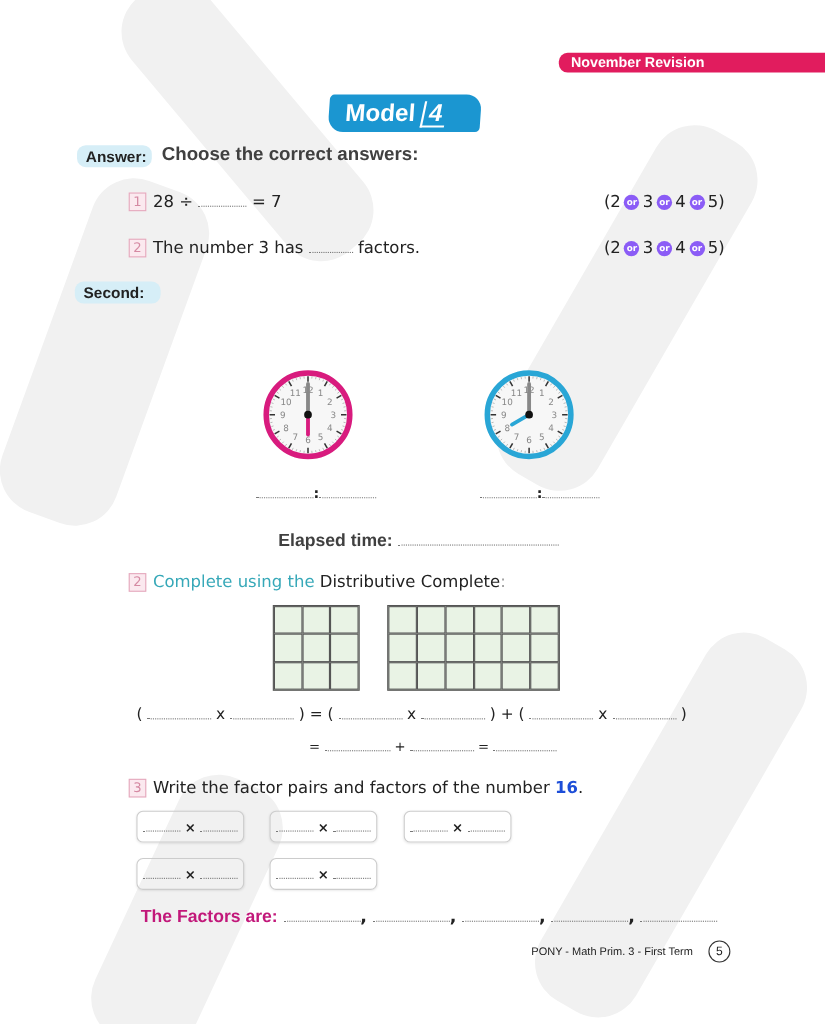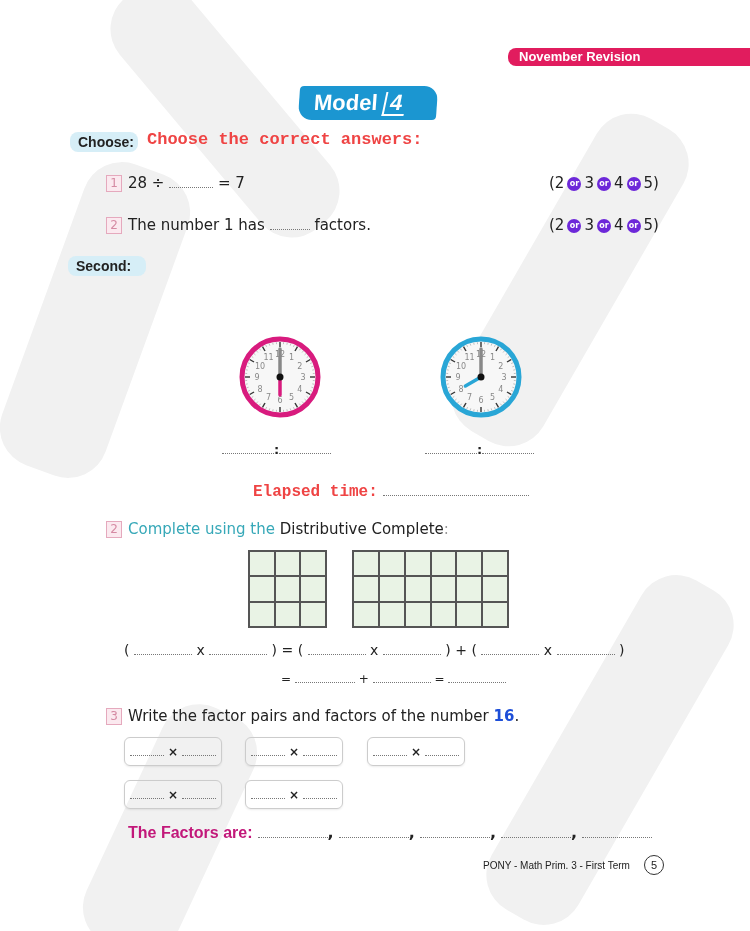--- a/index.html
+++ b/index.html
@@ -5,27 +5,27 @@
   html, body { margin:0; padding:0; }
   body { width:750px; height:931px; position:relative; overflow:hidden; background:#ffffff; font-family:"DejaVu Sans", sans-serif; color:#222; }
   .abs { position:absolute; }
   
   .wm { position:absolute; background:#f1f1f1; border-radius:40px; z-index:0; }
   .layer { position:absolute; inset:0; z-index:1; }
   .banner { left:508px; top:48px; width:250px; height:18px; background:#e11c5e; border-radius:8px 0 0 8px; color:#fff; font-family:"Liberation Sans", sans-serif; font-weight:bold; font-size:13px; line-height:18px; padding-left:11px; box-sizing:border-box; }
   .model { left:299px; top:86px; width:138px; height:34px; background:#1b96d1; border-radius:4px 14px 4px 14px; color:#fff; font-family:"Liberation Sans", sans-serif; font-weight:bold; font-size:22px; line-height:34px; padding-left:15px; box-sizing:border-box; transform:skewX(-4deg); }
   .model .num { display:inline-block; border:2px solid #fff; border-top:none; border-right:none; padding:0 4px; margin-left:6px; line-height:22px; transform:skewX(-8deg); }
   .sec-label { background:#d6eef7; border-radius:8px; font-family:"Liberation Sans", sans-serif; font-weight:bold; font-size:14px; color:#222; line-height:20px; padding:0 8px; }
-  .sec-title { font-family:Liberation Mono, monospace; font-weight:bold; font-size:17px; color:#ef4444; }
+  .sec-title { font-family:Liberation Sans, sans-serif; font-weight:bold; font-size:17px; color:#404040; }
   .qnum { display:inline-block; width:14px; height:15px; border:1px solid #e5a9bd; background:#fbe9ef; color:#d58aa3; font-size:12px; line-height:15px; text-align:center; margin-right:6px; vertical-align:1px; }
-  .qtext { font-size:15px; color:#222; }
+  .qtext { font-size:15px; color:#222;margin-left:11px; }
   .dots { display:inline-block; border-bottom:1px dotted #777; height:10px; vertical-align:baseline; }
   .teal { color:#36a8b8; }
   .opts { font-size:15px; color:#222; }
-  .or { display:inline-block; width:14px; height:14px; border-radius:50%; background:#6d28d9; color:#fff; font-size:8px; font-weight:bold; line-height:14px; text-align:center; vertical-align:2px; margin:0 3px; }
+  .or { display:inline-block; width:14px; height:14px; border-radius:50%; background:#8b5cf6; color:#fff; font-size:8px; font-weight:bold; line-height:14px; text-align:center; vertical-align:2px; margin:0 3px; }
   .grid { border:1.5px solid #555; display:grid; background:#e9f3e5; }
   .grid div { border:0.75px solid #555; }
   .expr { font-size:14px; color:#222; }
   .fbox { width:96px; height:27px; border:1px solid #ccc; border-radius:6px; box-shadow:0 1px 2px rgba(0,0,0,0.08); display:flex; align-items:center; justify-content:center; gap:4px; font-size:11px; }
   .fbox .x { font-weight:bold; font-size:12px; }
   .factors-label { font-family:"Liberation Sans", sans-serif; font-weight:bold; font-size:16px; color:#c2187a; }
   .footer { font-family:"Liberation Sans", sans-serif; font-size:10px; color:#222;text-align:right; }
   .pagenum { width:18px; height:18px; border:1.5px solid #333; border-radius:50%; text-align:center; line-height:18px; font-size:11px; font-family:"Liberation Sans", sans-serif; }
 </style>
 </head>
@@ -37,34 +37,34 @@
 <div class="wm" style="left:120px;top:700px;width:100px;height:260px;transform:rotate(25deg);"></div>
 <div class="wm" style="left:560px;top:560px;width:100px;height:380px;transform:rotate(30deg);"></div>
 
 <div class="layer">
   <div class="abs banner">November Revision</div>
 
   <div class="abs model">
     <span>Model</span><span class="num">4</span>
   </div>
 
-  <div class="abs sec-label" style="left:70px;top:132px;width:52px;">Choose:</div>
+  <div class="abs sec-label" style="left:70px;top:132px;width:52px;">Answer:</div>
   <div class="abs sec-title" style="left:147px;top:130px;">Choose the correct answers:</div>
 
   <div class="abs qtext" style="left:106px;top:174px;">
     <span class="qnum">1</span><span>28 ÷</span>
     <span class="dots" style="width:44px;"></span>
     <span>= 7</span>
   </div>
   <div class="abs opts" style="left:549px;top:174px;">
     (<span>2</span><span class="or">or</span><span>3</span><span class="or">or</span><span>4</span><span class="or">or</span><span>5</span>)
   </div>
 
   <div class="abs qtext" style="left:106px;top:216px;">
-    <span class="qnum">2</span><span>The number 1 has</span>
+    <span class="qnum">2</span><span>The number 3 has</span>
     <span class="dots" style="width:40px;"></span>
     <span>factors.</span>
   </div>
   <div class="abs opts" style="left:549px;top:216px;">
     (<span>2</span><span class="or">or</span><span>3</span><span class="or">or</span><span>4</span><span class="or">or</span><span>5</span>)
   </div>
 
   <div class="abs sec-label" style="left:68px;top:256px;width:62px;">Second:</div>
 
 

